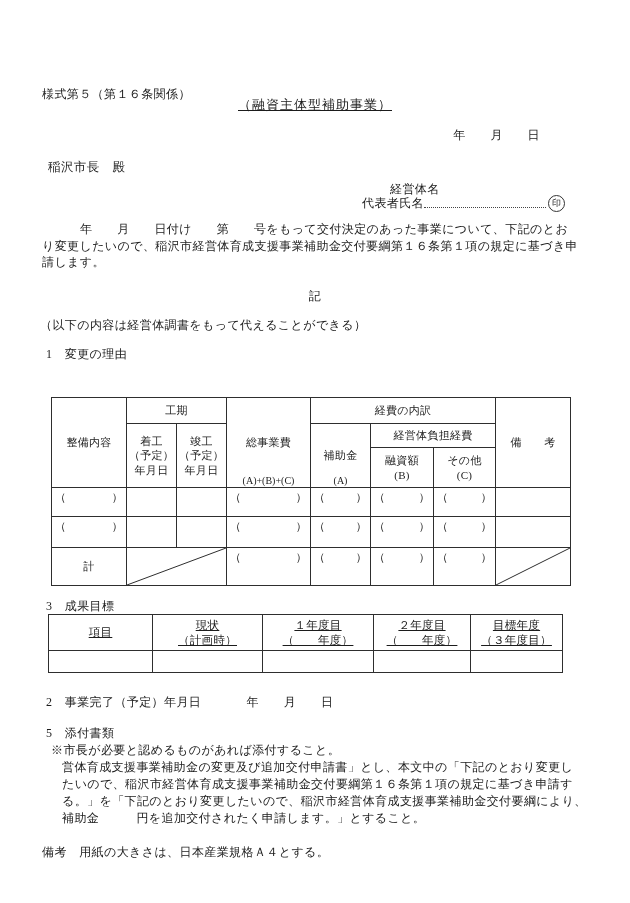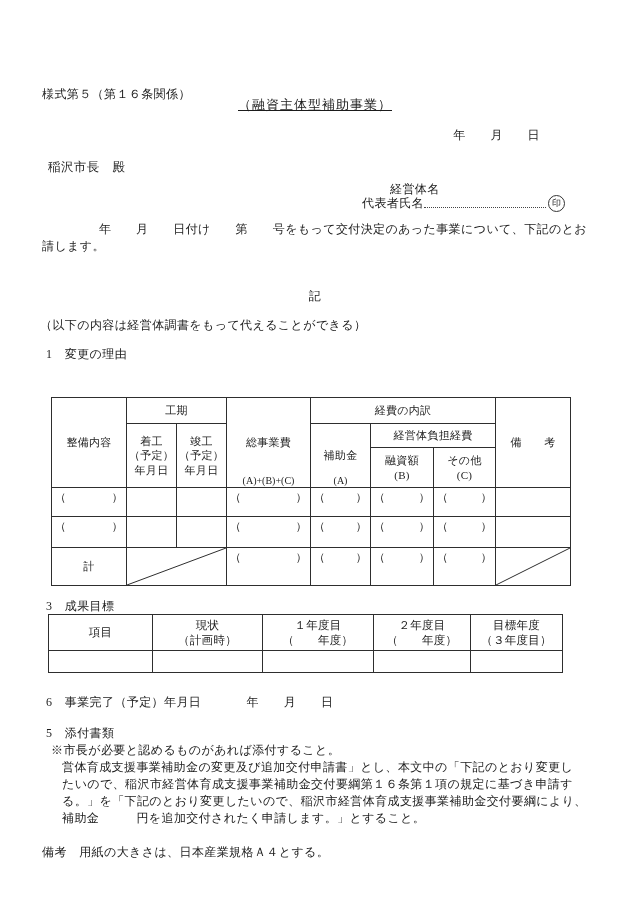--- a/index.html
+++ b/index.html
@@ -17,36 +17,36 @@
   
   .title { font-size:13px; letter-spacing:1px; }
   .rep-line { display:flex; align-items:flex-start; }
   .dotted { display:inline-block; width:122px; height:13px; border-bottom:1px dotted #444; }
   .seal {
     display:inline-flex; align-items:center; justify-content:center;
     width:17px; height:17px; border:1px solid #333; border-radius:50%;
     font-size:9px; letter-spacing:0; margin-left:2px;
   }
   .para { font-size:12px; letter-spacing:0.4px; line-height:16.5px; white-space:nowrap; }
-  .para .indent { text-indent:38px;text-align:right; }
+  .para .indent { text-indent:38px; }
 
   
   table { border-collapse:collapse; table-layout:fixed; }
   td { border:1px solid #2e2e2e; font-size:11px; text-align:center; vertical-align:middle; padding:0; letter-spacing:0.3px; }
   .pre { white-space:pre-line; line-height:1.3; }
   .rel { position:relative; }
   .sub { position:absolute; bottom:1px; left:0; right:0; text-align:center; font-size:10px; letter-spacing:0; }
   .t1 { width:519px; }
   .t1 .hr1 { height:26px; } .t1 .hr2 { height:24px; } .t1 .hr3 { height:40px; }
   .t1 .br1 { height:29px; } .t1 .br2 { height:31px; } .t1 .br3 { height:38px; }
   .vtop { vertical-align:top; }
   .paren { display:flex; justify-content:space-between; padding:2px 3px 0 3px; font-size:11px; }
   .diag svg { position:absolute; left:0; top:0; width:100%; height:100%; display:block; }
   .t2 { width:514px; }
-  .t2 .hr { height:36px; } .t2 .br { height:22px; }
+  .t2 .hr { height:36px;text-decoration:underline; } .t2 .br { height:22px; }
   .t2 td { font-size:11.5px; }
 
   
   .noteblock { font-size:12px; letter-spacing:0.4px; line-height:17px; white-space:nowrap; }
   .noteblock .hang { margin-left:-11px; }
   .inline-gap { display:inline-block; margin-left:42px; }
 </style>
 </head>
 <body>
 
@@ -63,20 +63,21 @@
   <div class="abs txt" style="left:362px; top:181px;margin-left:28px;">経営体名</div>
 
   <div class="abs rep-line" style="left:362px; top:195px;">
     <span class="txt">代表者氏名</span>
     <span class="dotted"></span>
     <span class="seal">印</span>
   </div>
 
   <div class="abs para" style="left:42px; top:221px; width:545px;">
     <div class="indent">年　　月　　日付け　　第　　号をもって交付決定のあった事業について、下記のとお</div>
+    <div>り変更したいので、稲沢市経営体育成支援事業補助金交付要綱第１６条第１項の規定に基づき申</div>
     <div>請します。</div>
   </div>
 
   <div class="abs center txt" style="top:288px;">記</div>
 
   <div class="abs txt" style="left:40px; top:317px;">（以下の内容は経営体調書をもって代えることができる）</div>
 
   <div class="abs txt" style="left:46px; top:346px;">1　変更の理由</div>
 
 
@@ -257,21 +258,21 @@
       <td></td>
       <td></td>
       <td></td>
       <td></td>
       <td></td>
     </tr>
   </tbody>
     </table>
 
   <div class="abs txt" style="left:46px; top:694px;">
-    <span>6　事業完了（予定）年月日</span>
+    <span>2　事業完了（予定）年月日</span>
     <span class="inline-gap">年　　月　　日</span>
   </div>
 
   <div class="abs txt" style="left:46px; top:725px;">5　添付書類</div>
   <div class="abs txt" style="left:51px; top:742px;">※市長が必要と認めるものがあれば添付すること。</div>
 
   <div class="abs noteblock" style="left:62px; top:759px;">
     <div>営体育成支援事業補助金の変更及び追加交付申請書」とし、本文中の「下記のとおり変更し</div>
     <div>たいので、稲沢市経営体育成支援事業補助金交付要綱第１６条第１項の規定に基づき申請す</div>
     <div>る。」を「下記のとおり変更したいので、稲沢市経営体育成支援事業補助金交付要綱により、</div>

